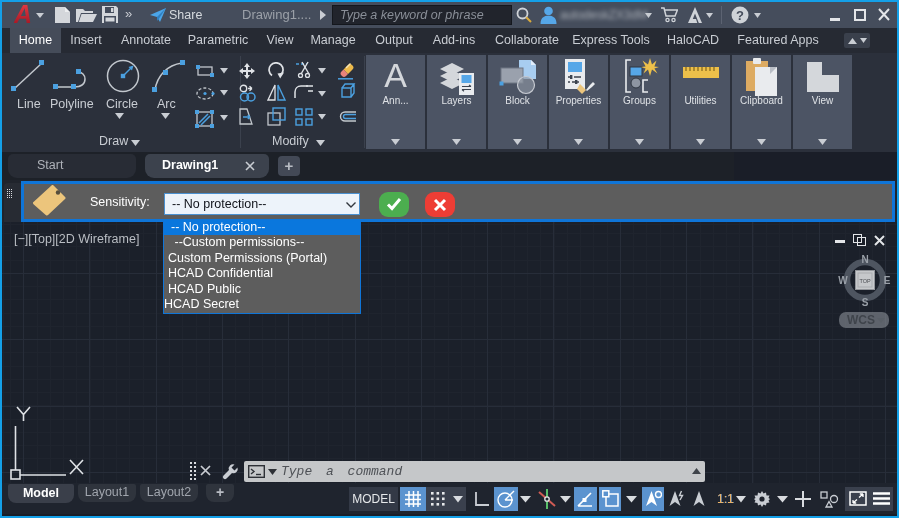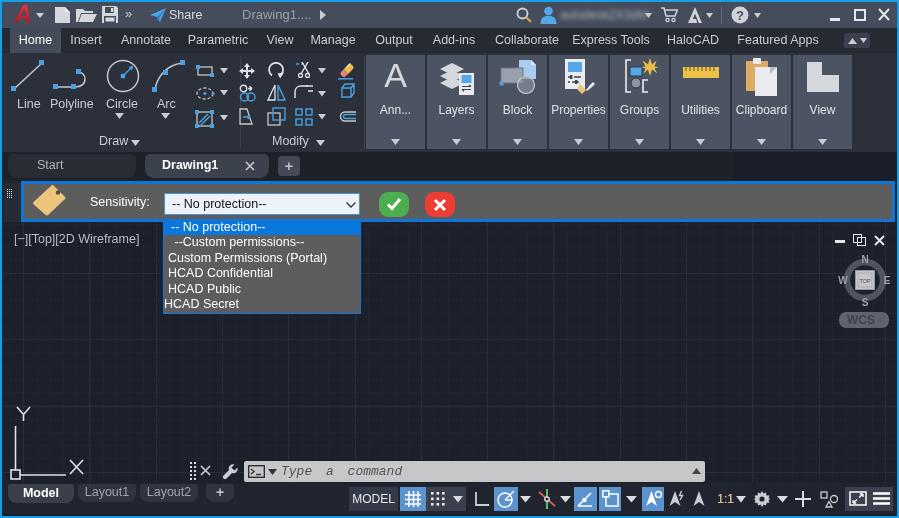--- a/index.html
+++ b/index.html
@@ -11,21 +11,21 @@
   #titlebar { position:absolute; left:0; top:0; width:895px; height:26px; background:#454d5c; }
   .tbtxt { color:#c9cdd3; font-size:13px; }
   
   #tabrow { position:absolute; left:0; top:26px; width:895px; height:25px; background:#262a33; }
   .rtab { position:absolute; top:0; height:25px; line-height:25px; color:#c9cdd3; font-size:12.5px; text-align:center; }
   .rtab.active { background:#454c59; color:#fff; }
   
   #ribbon { position:absolute; left:0; top:51px; width:895px; height:99px; background:#2b303b; }
   .rlabel { position:absolute; color:#c9cdd3; font-size:12.5px; }
   .tile { position:absolute; top:2px; height:94px; width:59px; background:#4c5464; }
-  .tile .tlabel { position:absolute; top:48px; width:100%; text-align:center; color:#dfe2e6; font-size:12px; }
+  .tile .tlabel { position:absolute; top:40px; width:100%; text-align:center; color:#dfe2e6; font-size:10px; }
   .tile .tarrow { position:absolute; bottom:4px; width:100%; text-align:center; }
   
   #docrow { position:absolute; left:0; top:150px; width:732px; height:28px; background:#1d2128; }
   
   #halorow { position:absolute; left:0; top:178px; width:895px; height:44px; background:#20242c; }
   #dockstrip { position:absolute; left:2px; top:3px; width:17px; height:41px; background:#272b33; border-radius:4px 0 0 0; }
   #halobar { position:absolute; left:19px; top:1px; width:874px; height:41px; background:#5d5d5d; border:3px solid #0f75d8; }
   
   #ddlist { position:absolute; left:161px; top:216.5px; width:198px; height:95px; background:#5d5d5d; border:1px solid #0f75d8; z-index:30; }
   .dditem { height:15.6px; line-height:15.6px; color:#fff; font-size:12.5px; white-space:pre; }
@@ -77,20 +77,23 @@
     <svg class="abs" style="left:148px; top:6px;" width="16" height="14" viewBox="0 0 16 14">
         <path d="M0 7 L16 0 L10 14 L7 9 Z" fill="#4ba5e8"></path>
         <path d="M16 0 L7 9 L7 13 L9.2 10.2" fill="#2f7fc0"></path>
       </svg>
     <div class="abs tbtxt" style="left:167px; top:6px; color:#d6dade; font-size:12.5px;">Share</div>
     <div class="abs tbtxt" style="left:240px; top:5px; color:#9ba0a8;">Drawing1....</div>
     <svg class="abs" style="left:318px; top:8px;" width="6" height="10">
         <path d="M0 0 L6 5 L0 10 Z" fill="#c9cdd3"></path>
       </svg>
 
+    <div class="abs" style="left:330px; top:3px; width:180px; height:20px; background:#21242c; border:1px solid #14171d;">
+      <div class="abs" style="left:7px; top:2px; color:#8a8f98; font-size:12.5px; font-style:italic;">Type a keyword or phrase</div>
+    </div>
 
     <svg class="abs" style="left:514px; top:5px;" width="16" height="16" viewBox="0 0 16 16">
         <circle cx="6.5" cy="6.5" r="5" fill="none" stroke="#cfd3d8" stroke-width="1.8"></circle>
         <line x1="10.2" y1="10.2" x2="15" y2="15" stroke="#d8a93e" stroke-width="2"></line>
       </svg>
 
     <svg class="abs" style="left:538px; top:4px;" width="17" height="18" viewBox="0 0 17 18">
         <circle cx="8.5" cy="5" r="4.3" fill="#56a7e8"></circle>
         <path d="M0.5 18 C0.5 11.5 4 9.8 8.5 9.8 C13 9.8 16.5 11.5 16.5 18 Z" fill="#56a7e8"></path>
       </svg>

